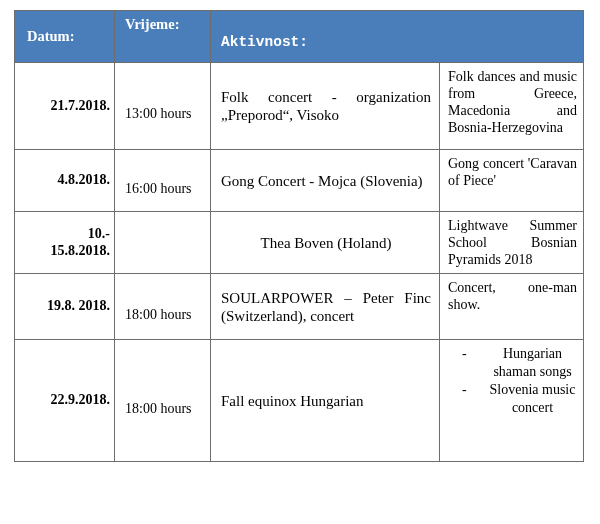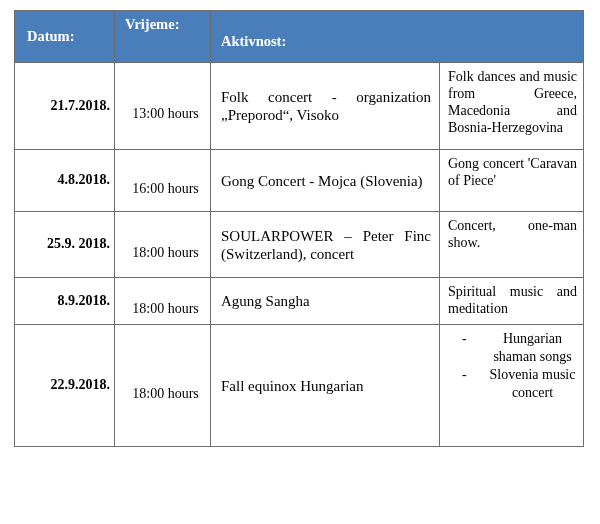--- a/index.html
+++ b/index.html
@@ -61,32 +61,33 @@
     padding: 0 0 0 12px;
   }
   th.h-time {
     vertical-align: top;
     padding: 5px 0 0 10px;
     margin-left: 12px;
   }
   th.h-act {
     vertical-align: middle;
     padding: 10px 0 0 10px;
+    font-family: Liberation Mono, monospace;
   }
 
   
   td.cell-date {
     text-align: right;
     font-weight: bold;
     font-size: 14px;
     padding: 4px 4px 4px 12px;
     line-height: 1.18;
   }
   td.cell-time {
-    text-align: center;
+    text-align: left;
     font-size: 14px;
     padding: 20px 4px 4px 10px;
     white-space: nowrap;
   }
   td.cell-act {
     font-size: 15px;
     padding: 5px 8px 5px 10px;
     line-height: 1.2;
     margin-left: 41px;
   }
@@ -161,34 +162,37 @@
         <td class="cell-desc top-desc justify">Folk dances and music from Greece, Macedonia and Bosnia-Herzegovina</td>
       </tr>
 
       <tr class="row-h2">
         <td class="cell-date">4.8.2018.</td>
         <td class="cell-time">16:00 hours</td>
         <td class="cell-act justify">Gong Concert - Mojca (Slovenia)</td>
         <td class="cell-desc top-desc justify">Gong concert 'Caravan of Piece'</td>
       </tr>
 
+      <tr class="row-h3">
+        <td class="cell-date">
+          <div>10.-</div>
+          <div>15.8.2018.</div>
+        </td>
+        <td class="cell-time"></td>
+        <td class="cell-act centered">Thea Boven (Holand)</td>
+        <td class="cell-desc top-desc justify">Lightwave Summer School Bosnian Pyramids 2018</td>
+      </tr>
 
       <tr class="row-h4">
-        <td class="cell-date">25.9. 2018.</td>
+        <td class="cell-date">19.8. 2018.</td>
         <td class="cell-time">18:00 hours</td>
         <td class="cell-act justify">SOULARPOWER – Peter Finc (Switzerland), concert</td>
         <td class="cell-desc top-desc justify">Concert, one-man show.</td>
       </tr>
 
-      <tr class="row-h5">
-        <td class="cell-date">8.9.2018.</td>
-        <td class="cell-time">18:00 hours</td>
-        <td class="cell-act lefted">Agung Sangha</td>
-        <td class="cell-desc top-desc justify">Spiritual music and meditation</td>
-      </tr>
 
       <tr class="row-h6">
         <td class="cell-date">22.9.2018.</td>
         <td class="cell-time">18:00 hours</td>
         <td class="cell-act lefted">Fall equinox Hungarian</td>
         <td class="cell-desc top-desc">
           <ul class="dash-list">
             <li>Hungarian shaman songs</li>
             <li>Slovenia music concert</li>
           </ul>

